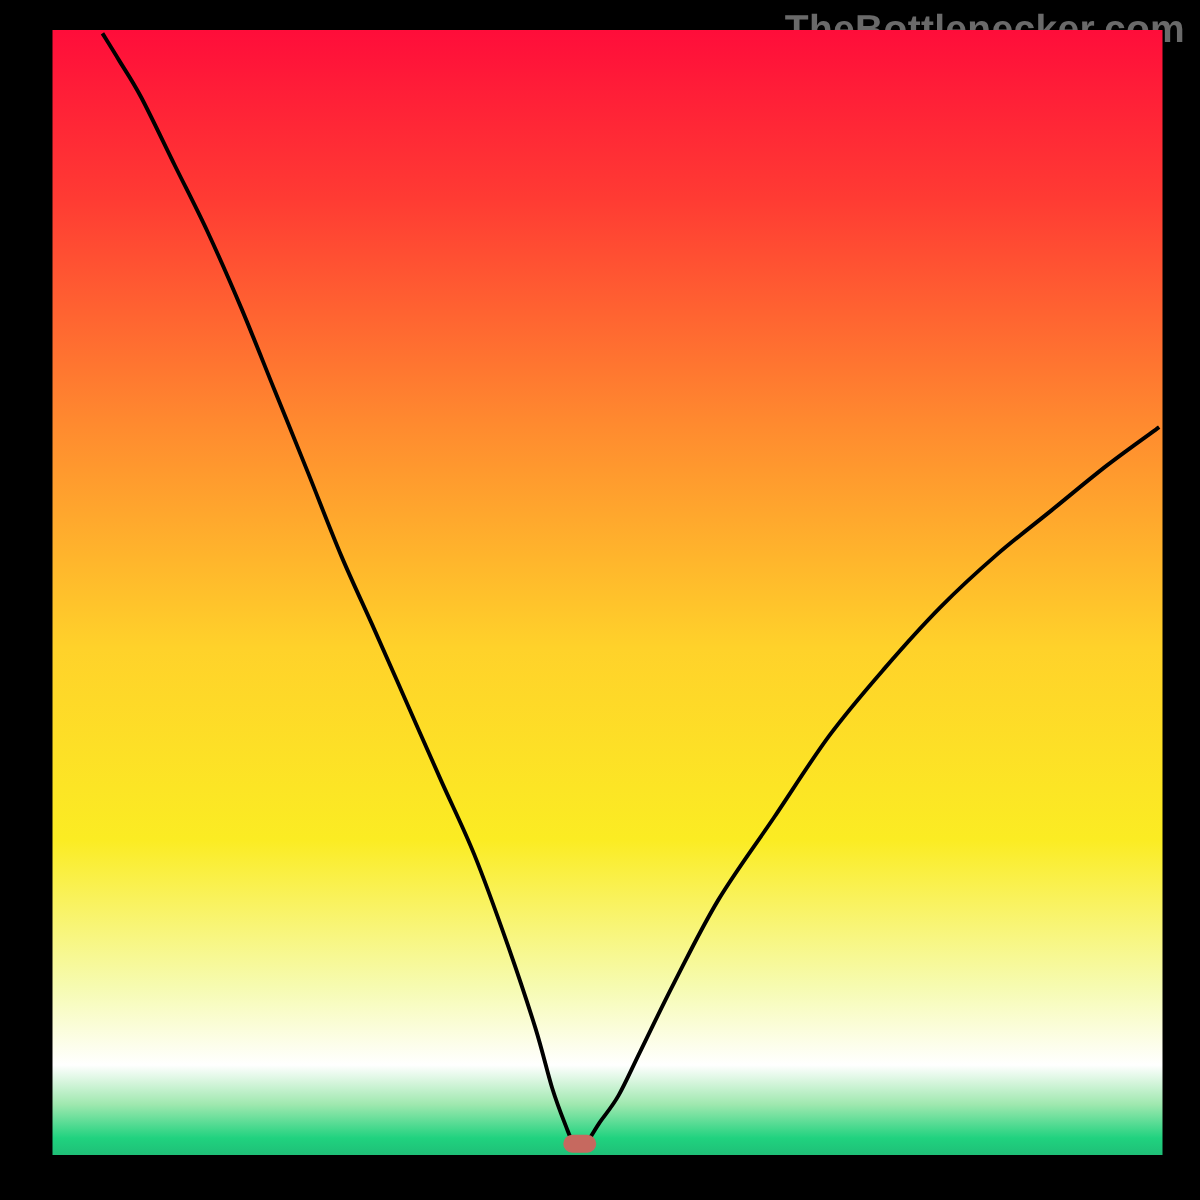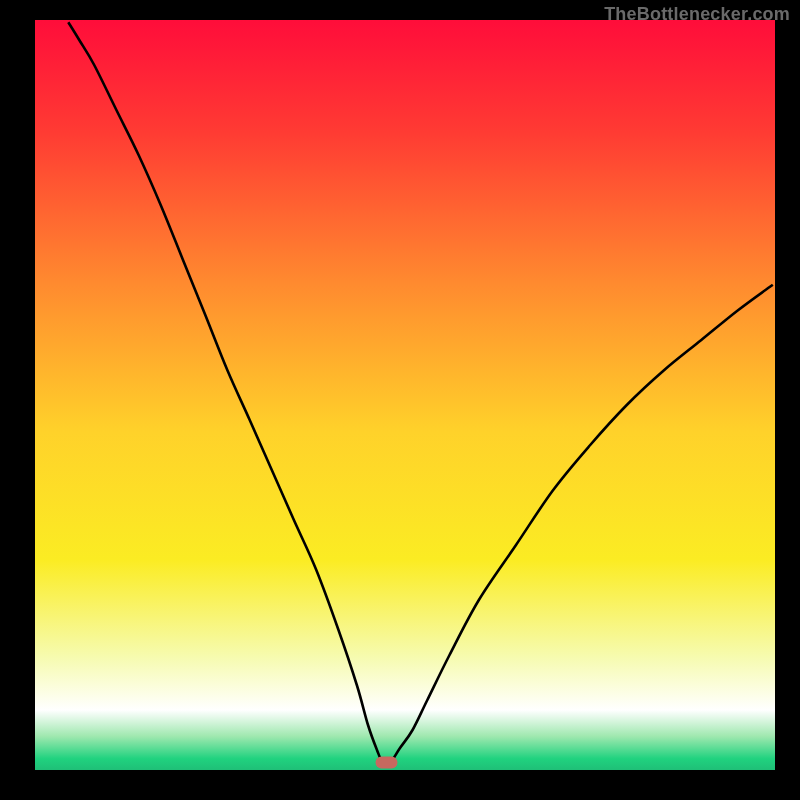--- a/index.html
+++ b/index.html
@@ -15,21 +15,21 @@
     position: relative;
     width: 800px;
     height: 800px;
     background: #000;
   }
   .watermark {
     position: absolute;
     top: 4px;
     right: 10px;
     color: #6a6a6a;
-    font-size: 18px;
+    font-size: 26px;
     font-weight: 600;
     letter-spacing: 0.2px;
     user-select: none;
     pointer-events: none;
   }
   svg.chart {
     position: absolute;
     left: 0;
     top: 0;
     width: 800px;

